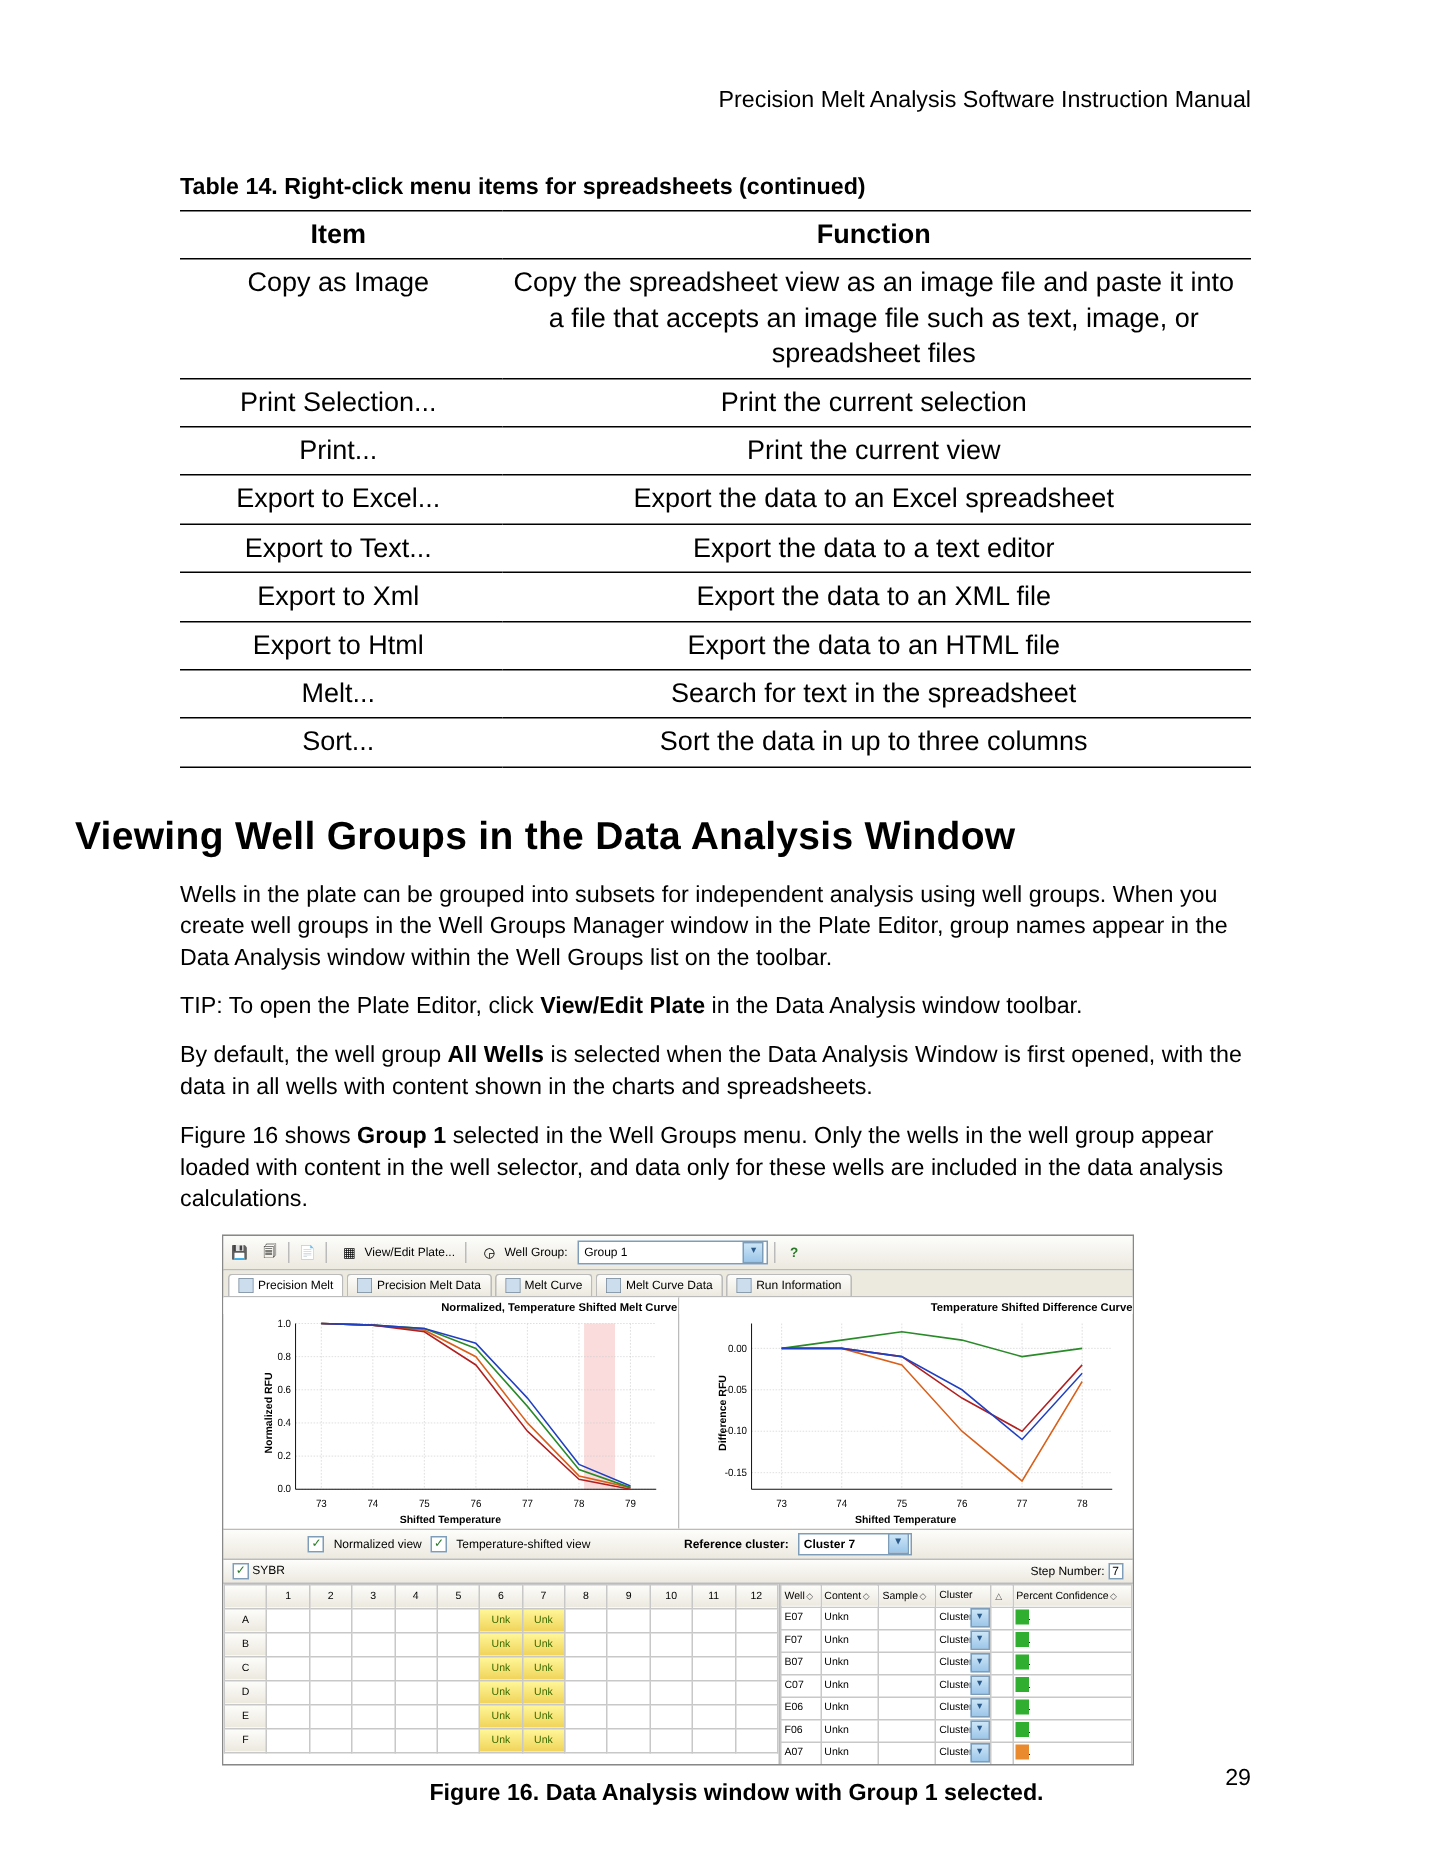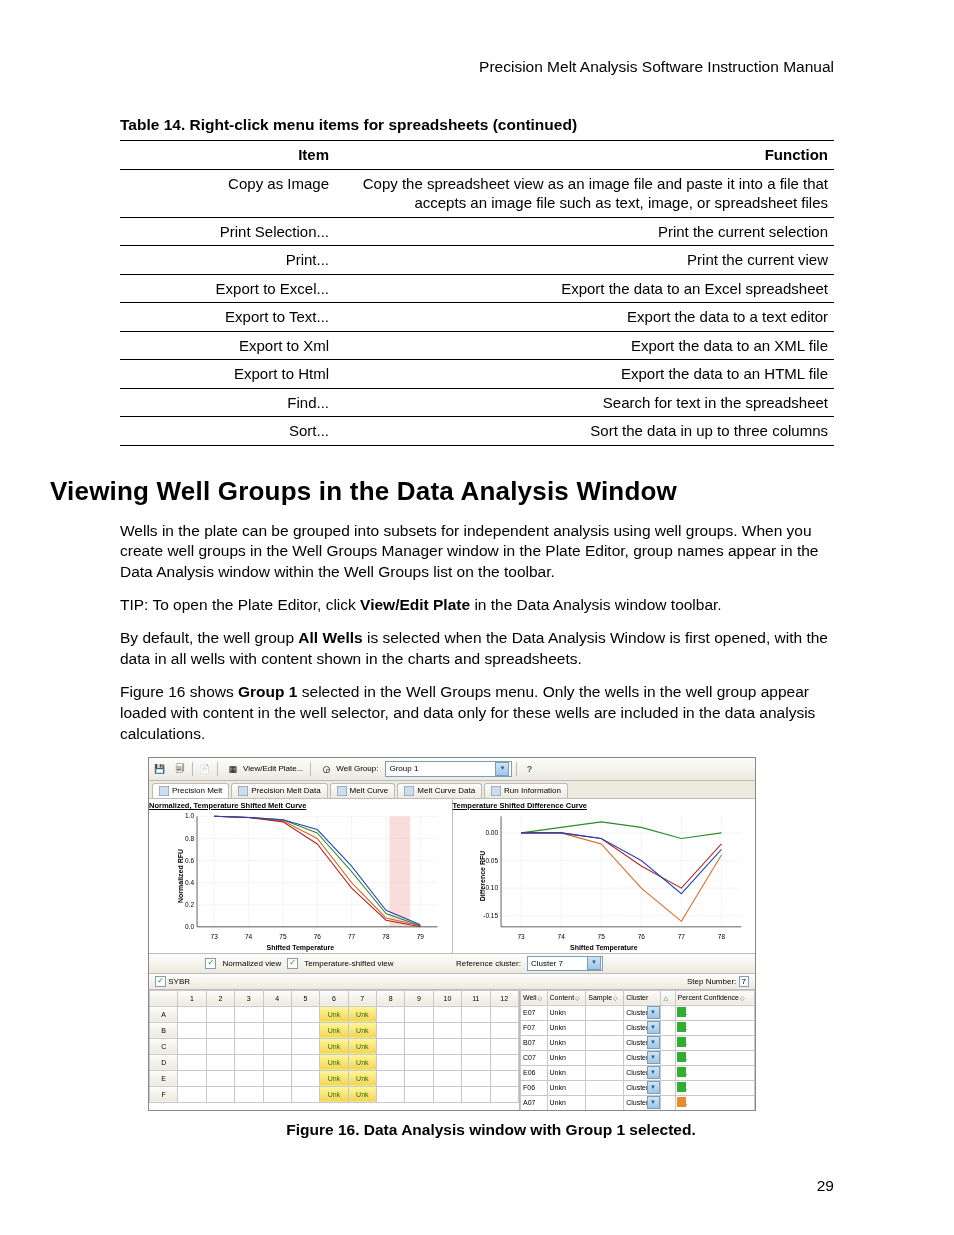--- a/index.html
+++ b/index.html
@@ -34,22 +34,22 @@
   table.spec {
     border-collapse: collapse;
     width: 100%;
     margin-bottom: 30px;
   }
   table.spec th, table.spec td {
     border-top: 1px solid #000;
     border-bottom: 1px solid #000;
     padding: 4px 6px 4px 2px;
     vertical-align: top;
-    text-align: right;
-    font-size: 15px;
+    text-align: center;
+    font-size: 18px;
     line-height: 1.3;
     margin-left: 20px;
   }
   table.spec th {
     font-weight: bold;
   }
   table.spec col.item { width: 215px; }
   h1.section {
     font-family: Arial, Helvetica, sans-serif;
     font-weight: 900;
@@ -146,26 +146,25 @@
 
   .charts-row { display:flex; border-bottom:1px solid #bbb; }
   .chart-panel {
     flex:1;
     background:#fff;
     border-right:1px solid #bbb;
     position:relative;
   }
   .chart-panel:last-child { border-right:none; }
   .chart-title {
-    text-align:left;
+    text-align:right;
     font-weight:bold;
     font-size:7.5px;
     padding:2px 0 0 0;
     background:#fff;
-    text-decoration:underline;
   }
   .plot-area {
     position:relative;
     height:130px;
     margin: 2px 6px 2px 26px;
   }
   .ylabel {
     position:absolute;
     left:4px; top:50%;
     transform: translateY(-50%) rotate(-90deg);
@@ -181,21 +180,21 @@
     padding-bottom:2px;
   }
   .tick { font-size:6.5px; }
   .chart-ctrl-row {
     display:flex; align-items:center; justify-content:center;
     gap:6px;
     padding:2px;
     background:linear-gradient(#fdfdfb,#ece9df);
     border-bottom:1px solid #bbb;
   }
-  .chart-ctrl-row.left { justify-content:flex-start; padding-left:6px; }
+  .chart-ctrl-row.left { justify-content:flex-start; padding-left:6px;font-weight:bold; }
   .cb { width:9px; height:9px; border:1px solid #7e9db9; background:#fff; display:inline-flex; align-items:center; justify-content:center; color:#2a7a2a; font-size:8px; line-height:8px; }
   .small-select {
     border:1px solid #7e9db9; background:#fff;
     height:13px; width:70px;
     display:inline-flex; align-items:center; justify-content:space-between;
     padding:0 1px 0 3px;
   }
 
   .mid-bar {
     display:flex; justify-content:space-between; align-items:center;
@@ -309,21 +308,21 @@
         </tr>
         <tr>
           <td>Export to Xml</td>
           <td>Export the data to an XML file</td>
         </tr>
         <tr>
           <td>Export to Html</td>
           <td>Export the data to an HTML file</td>
         </tr>
         <tr>
-          <td>Find...</td>
+          <td>Melt...</td>
           <td>Search for text in the spreadsheet</td>
         </tr>
         <tr>
           <td>Sort...</td>
           <td>Sort the data in up to three columns</td>
         </tr>
       </tbody>
   </table>
 
   <h1 class="section">Viewing Well Groups in the Data Analysis Window</h1>

